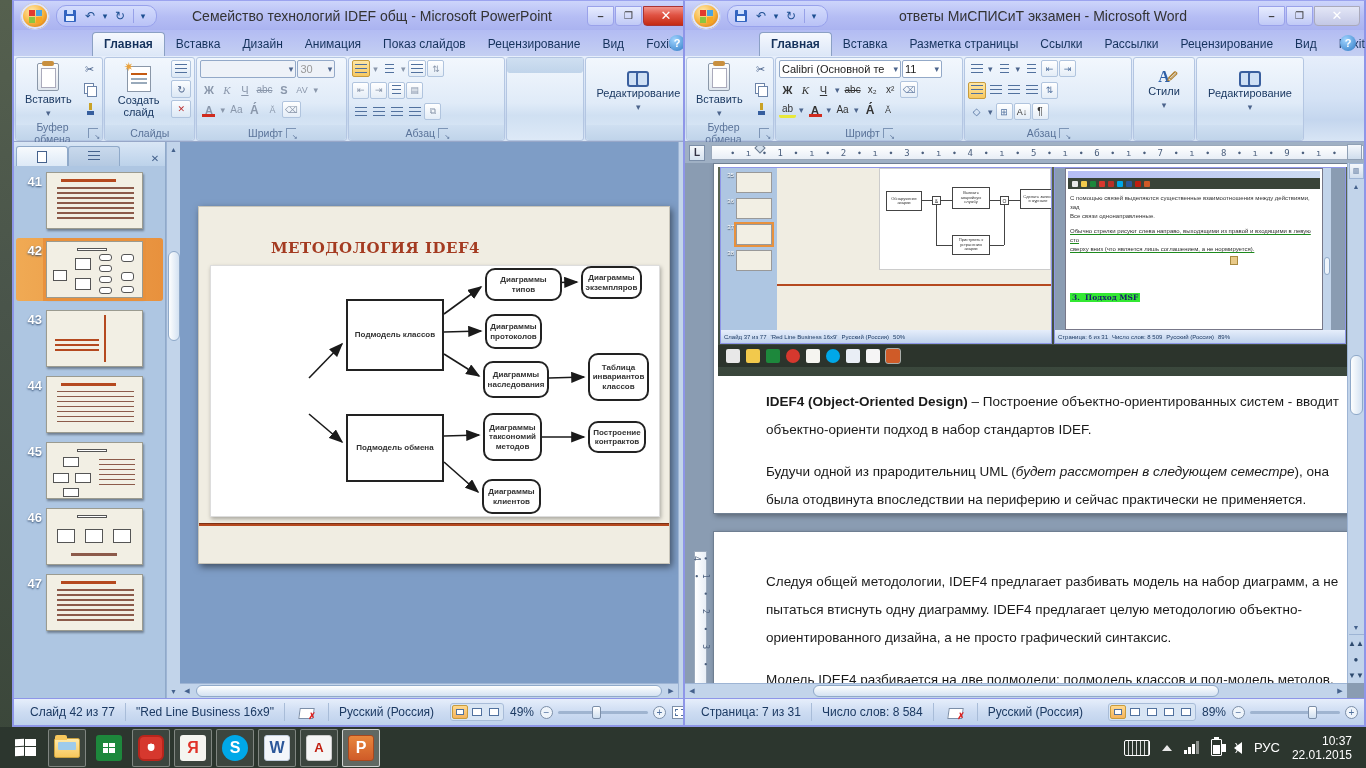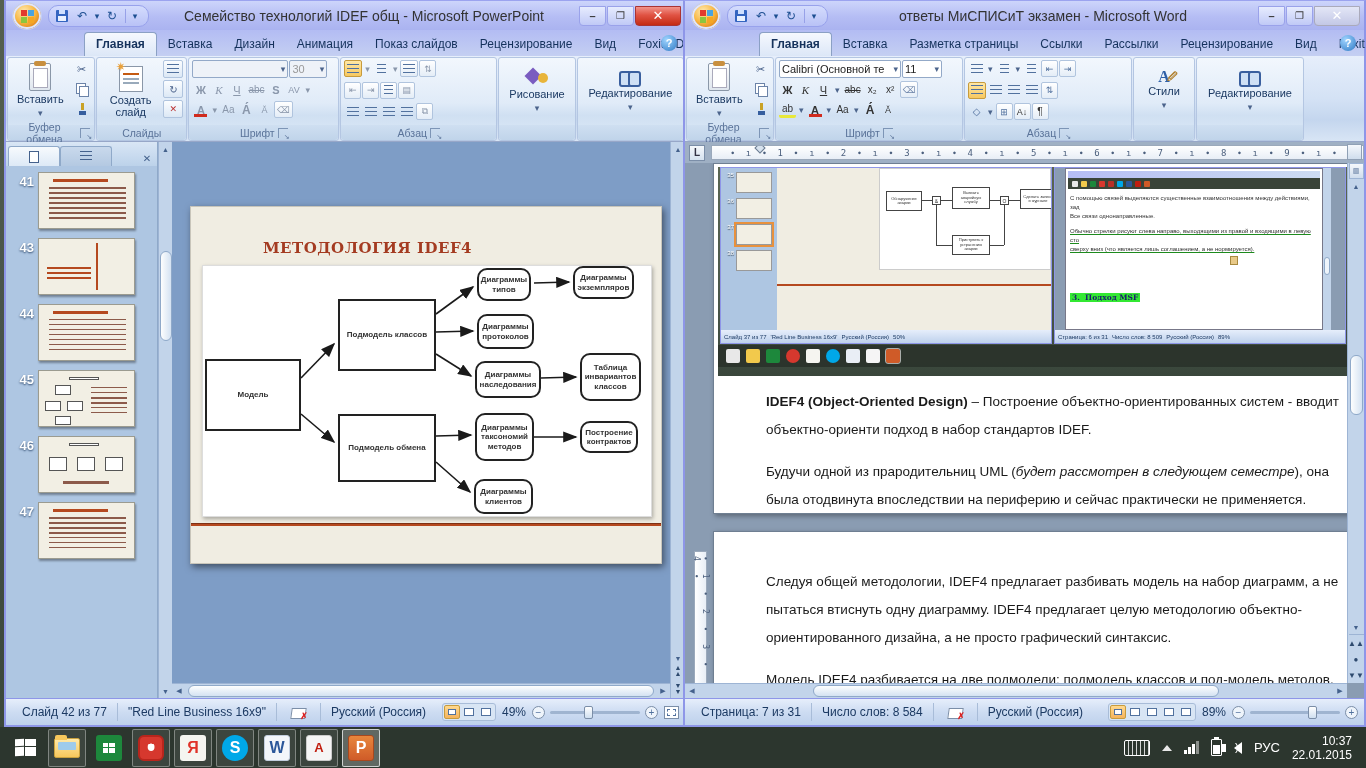--- a/index.html
+++ b/index.html
@@ -4,21 +4,21 @@
 <style>
   *{margin:0;padding:0;box-sizing:border-box;}
   html,body{width:1366px;height:768px;overflow:hidden;}
   body{font-family:"Liberation Sans",sans-serif;background:#3d4a3d;}
   .screen{position:relative;width:1366px;height:768px;overflow:hidden;
     background:linear-gradient(180deg,#55604e 0%,#49544a 40%,#3a4639 100%);}
 
   
   .win{position:absolute;top:0;width:683px;height:727px;display:flex;flex-direction:column;
     background:#bfcbf7;border:2px solid #8e96e8;border-top:1px solid #9ba3ef;}
-  .win-ppt{left:4px;}
+  .win-ppt{left:12px;}
   .win-word{left:683px;}
   .titlebar{height:29px;display:flex;align-items:center;flex:0 0 auto;
     background:linear-gradient(180deg,#cdd5fb 0%,#b5bdf4 55%,#aab3f0 100%);padding:0 2px;}
   .office-orb{width:30px;height:28px;margin-left:4px;border-radius:50%;flex:0 0 auto;
     background:radial-gradient(circle at 40% 32%,#ffe9b0 0%,#f8b743 45%,#e08214 75%,#b96509 100%);
     border:1px solid #c2cef5;box-shadow:0 0 0 2px #dfe5fd inset;position:relative;}
   .office-orb .logo{position:absolute;left:8px;top:7px;width:13px;height:13px;display:grid;
     grid-template-columns:6px 6px;grid-template-rows:6px 6px;gap:1px;}
   .office-orb .logo i{display:block;}
   .qat{display:flex;align-items:center;gap:2px;margin-left:6px;padding:1px 8px 1px 4px;
@@ -472,27 +472,20 @@
             </div>
           </div>
         </div>
         <div class="rg-label">
           <span>Абзац</span>
           <span class="dlg-launcher"></span>
         </div>
       </div>
 
       <div class="rgroup" style="width:78px">
-        <div class="rg-body" style="justify-content:center">
-          <div class="bigbtn">
-            <span class="draw-ic"></span>
-            <span>Рисование</span>
-            <span class="g-down" style="font-size:8px;color:#4c648c"></span>
-          </div>
-        </div>
         <div class="rg-label"></div>
       </div>
 
       <div class="rgroup" style="width:108px">
         <div class="rg-body" style="justify-content:center">
           <div class="bigbtn">
             <span class="binoc"></span>
             <span>Редактирование</span>
             <span class="g-down" style="font-size:8px;color:#4c648c"></span>
           </div>
@@ -512,20 +505,36 @@
             </span>
           <span class="panel-close g-x"></span>
         </div>
         <div class="thumbs">
           <div class="thumb-row">
             <span class="thumb-num">41</span>
             <span class="thumb-box">
                 <i class="t-head"></i>
                 <i class="t-lines" style="background-size:100% 100%"></i>
               </span>
+          </div>
+          <div class="thumb-row selected">
+            <span class="thumb-num">42</span>
+            <span class="thumb-box t-mini-diagram">
+              <i class="t-head" style="width:30px;left:30px"></i>
+              <i style="left:6px;top:28px;width:14px;height:11px"></i>
+              <i style="left:28px;top:16px;width:16px;height:12px"></i>
+              <i style="left:28px;top:36px;width:16px;height:12px"></i>
+              <i style="left:52px;top:12px;width:13px;height:7px;border-radius:3px"></i>
+              <i style="left:52px;top:23px;width:13px;height:7px;border-radius:3px"></i>
+              <i style="left:52px;top:34px;width:13px;height:7px;border-radius:3px"></i>
+              <i style="left:52px;top:45px;width:13px;height:7px;border-radius:3px"></i>
+              <i style="left:74px;top:12px;width:13px;height:8px;border-radius:3px"></i>
+              <i style="left:74px;top:30px;width:13px;height:9px;border-radius:3px"></i>
+              <i style="left:74px;top:44px;width:13px;height:7px;border-radius:3px"></i>
+            </span>
           </div>
           <div class="thumb-row">
             <span class="thumb-num">43</span>
             <span class="thumb-box">
                 <i class="t-vline"></i>
                 <i class="t-title-block"></i>
               </span>
           </div>
           <div class="thumb-row">
             <span class="thumb-num">44</span>
@@ -589,24 +598,23 @@
                   <line x1="233" y1="48" x2="270" y2="21"></line>
                   <line x1="233" y1="66" x2="270" y2="65"></line>
                   <line x1="233" y1="88" x2="268" y2="110"></line>
                   <line x1="233" y1="170" x2="268" y2="169"></line>
                   <line x1="233" y1="196" x2="267" y2="226"></line>
                   <line x1="331" y1="17" x2="366" y2="16"></line>
                   <line x1="338" y1="112" x2="373" y2="111"></line>
                   <line x1="331" y1="171" x2="373" y2="171"></line>
                 </g>
               </svg>
-              <div class="node" style="left:2px;top:93px;width:96px;height:72px">Модель</div>
               <div class="node" style="left:135px;top:33px;width:98px;height:72px">Подмодель классов</div>
               <div class="node" style="left:135px;top:148px;width:98px;height:68px">Подмодель обмена</div>
-              <div class="node rounded" style="left:274px;top:2px;width:54px;height:33px">Диаграммы типов</div>
+              <div class="node rounded" style="left:274px;top:2px;width:77px;height:33px">Диаграммы типов</div>
               <div class="node rounded" style="left:274px;top:48px;width:57px;height:35px">Диаграммы протоколов</div>
               <div class="node rounded" style="left:272px;top:95px;width:66px;height:37px">Диаграммы наследования</div>
               <div class="node rounded" style="left:272px;top:147px;width:59px;height:48px">Диаграммы таксономий методов</div>
               <div class="node rounded" style="left:271px;top:213px;width:59px;height:35px">Диаграммы клиентов</div>
               <div class="node rounded" style="left:370px;top:0px;width:61px;height:33px">Диаграммы экземпляров</div>
               <div class="node rounded" style="left:377px;top:87px;width:61px;height:48px">Таблица инвариантов классов</div>
               <div class="node rounded" style="left:377px;top:155px;width:58px;height:32px">Построение контрактов</div>
             </div>
             <div class="redline"></div>
           </div>

